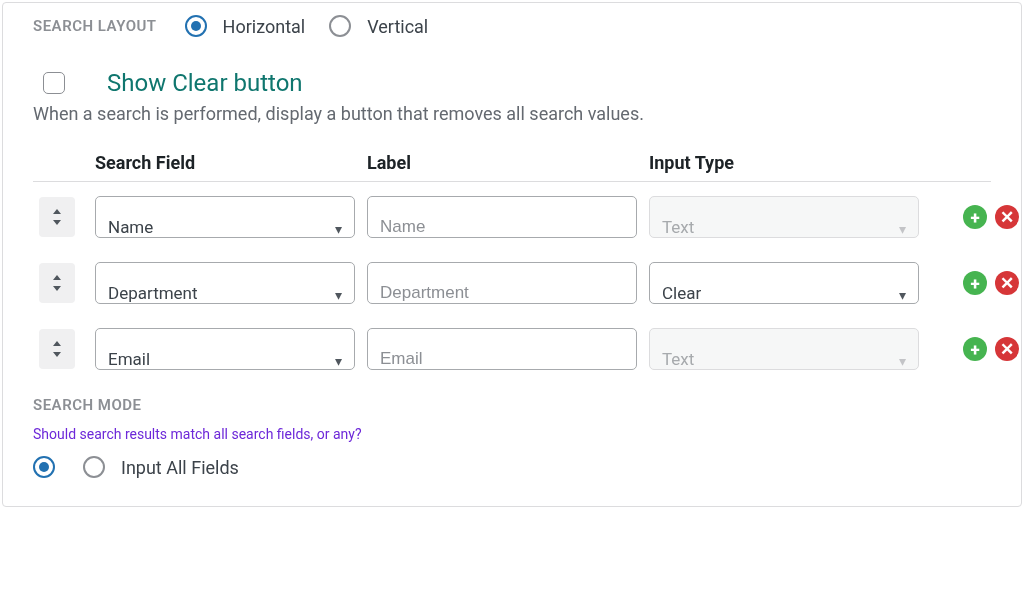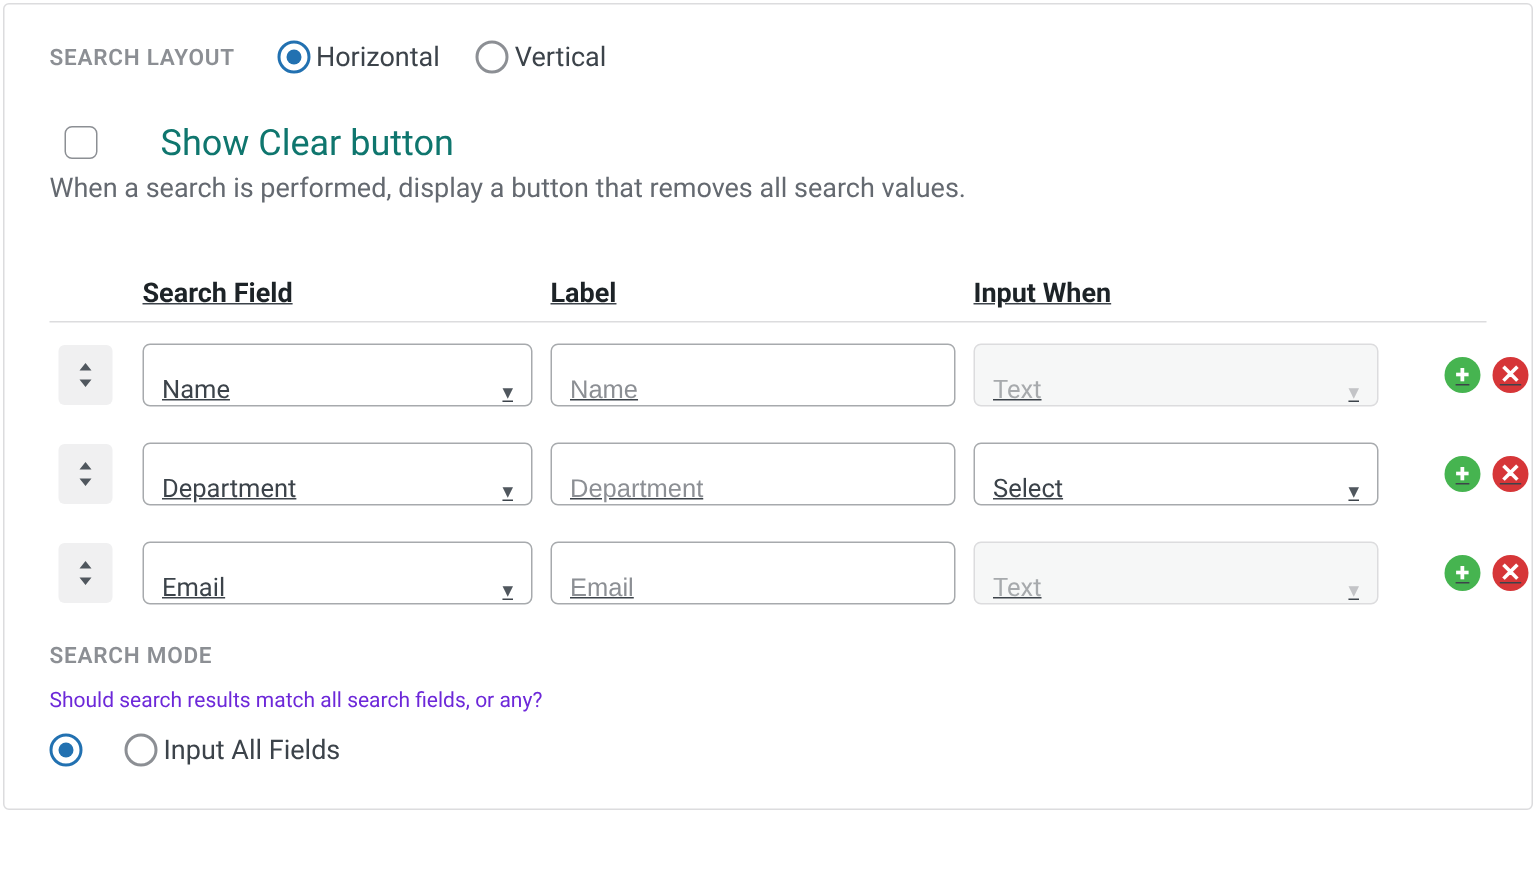--- a/index.html
+++ b/index.html
@@ -7,21 +7,21 @@
       font-family: -apple-system, BlinkMacSystemFont, "Segoe UI", Roboto, sans-serif;
       font-size: 17px;
       color: #3c434a;
       background: #fff;
     }
     .panel {
       border: 1px solid #dcdcde;
       border-radius: 4px;
       width: 1020px;
       margin: 2px auto;
-      padding: 20px 30px 28px 30px;
+      padding: 8px 30px 28px 30px;
     }
     .section-label {
       font-size: 15px;
       font-weight: 600;
       letter-spacing: 0.5px;
       color: #8c8f94;
       text-transform: uppercase;
     }
     .row-layout {
       display: flex;
@@ -29,21 +29,21 @@
       gap: 28px;
       padding: 4px 0;
     }
     .radio-group {
       display: flex;
       gap: 24px;
     }
     .radio-item {
       display: flex;
       align-items: center;
-      gap: 4px;
+      gap: 16px;
       cursor: pointer;
     }
     .radio-circle {
       width: 22px; height: 22px;
       border: 2px solid #8c8f94;
       border-radius: 50%;
       display: flex;
       align-items: center;
       justify-content: center;
       background: #fff;
@@ -80,22 +80,21 @@
       font-size: 24px;
       color: #0f766e;
       margin-left: 28px;
     }
     .help-text {
       margin-top: 6px;
       font-size: 18px;
       color: #646970;
     }
     .table {
-      margin-top: 49px;
-      text-decoration: underline;
+      margin-top: 28px;
     }
     .thead, .trow {
       display: grid;
       grid-template-columns: 50px 260px 270px 270px 88px;
       gap: 12px;
       align-items: center;
     }
     .thead {
       border-bottom: 1px solid #dcdcde;
       padding-bottom: 8px;
@@ -211,21 +210,21 @@
       <span class="checkbox-label">Show Clear button</span>
     </div>
     <div class="help-text">When a search is performed, display a button that removes all search values.</div>
   </div>
 
   <div class="table">
     <div class="thead">
       <div></div>
       <div class="th">Search Field</div>
       <div class="th">Label</div>
-      <div class="th">Input When</div>
+      <div class="th">Input Type</div>
       <div></div>
     </div>
 
     <div class="trow">
       <div class="drag-handle">
         <svg viewBox="0 0 10 16">
             <path fill="currentColor" d="M5 0 L9 5 H1 Z M5 16 L1 11 H9 Z"></path>
           </svg>
       </div>
       <div class="select">
@@ -256,21 +255,21 @@
           </svg>
       </div>
       <div class="select">
         <span>Department</span>
         <span class="chev">▾</span>
       </div>
       <div class="text-input">
         <input placeholder="Department" style="">
       </div>
       <div class="select">
-        <span>Select</span>
+        <span>Clear</span>
         <span class="chev">▾</span>
       </div>
       <div class="actions">
         <span class="icon-btn icon-add">
             <span>+</span>
           </span>
         <span class="icon-btn icon-remove">
             <span>✕</span>
           </span>
       </div>

